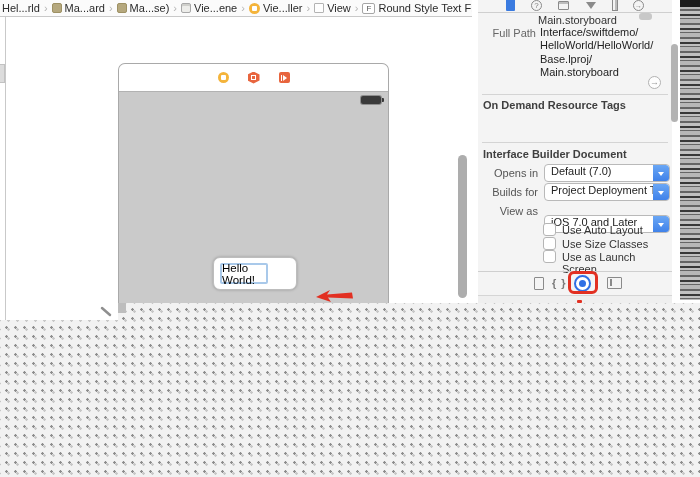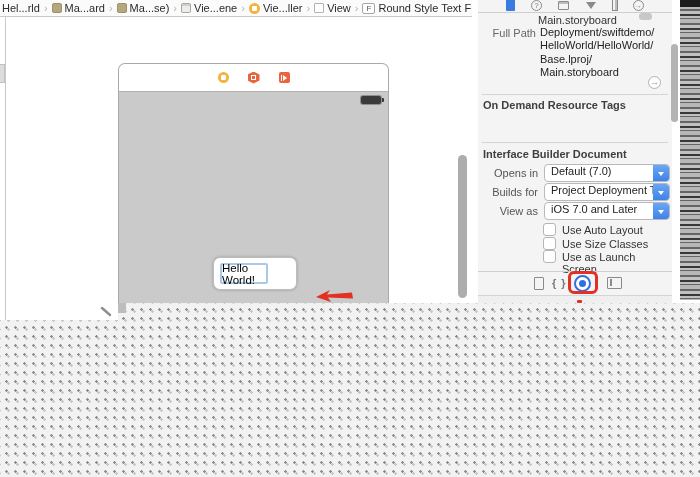--- a/index.html
+++ b/index.html
@@ -102,21 +102,21 @@
   .sep1 { top:94px; } .sep2 { top:142px; }
   .section-hdr { position:absolute; left:5px; font-weight:bold; color:#3f3f3f; }
   .hdr1 { top:99px; } .hdr2 { top:148px; }
   .tags-input { position:absolute; left:5px; top:116px; width:183px; height:17px; background:#fff;
     border:1px solid #c6c6c6; border-radius:3px; padding:2px 4px; color:#b9b9b9; }
 
   .row-label { position:absolute; left:0; width:60px; text-align:right; color:#555; }
   .rl1 { top:167px; } .rl2 { top:186px; } .rl3 { top:205px; }
   .popup { position:absolute; left:66px; width:126px; height:18px; background:#fff;
     border:1px solid #b9b9b9; border-radius:4px; display:flex; overflow:hidden; }
-  .pp1 { top:164px; } .pp2 { top:183px; } .pp3 { top:202px; }
+  .pp1 { top:164px; } .pp2 { top:183px; } .pp3 { top:215px; }
   .popup .val { flex:1; padding-left:6px; color:#222; white-space:nowrap; overflow:hidden; }
   .popup .btn { width:16px; height:18px; background:linear-gradient(#6aa7f5,#3a7de8); border-radius:0 3px 3px 0;
     display:flex; align-items:center; justify-content:center; }
   .popup .btn i { width:0; height:0; border-left:3.5px solid transparent; border-right:3.5px solid transparent;
     border-top:4.5px solid #fff; }
 
   .chk { position:absolute; left:65px; width:13px; height:13px; background:#fff; border:1px solid #b5b5b5;
     border-radius:3px; }
   .ck1 { top:223px; } .ck2 { top:237px; } .ck3 { top:250px; }
   .chk-label { position:absolute; left:84px; color:#333; }
@@ -250,21 +250,21 @@
       <span class="tab-ic t-conn">
           <span>→</span>
         </span>
     </div>
 
     <div class="filename">Main.storyboard</div>
     <div class="thumb-frag"></div>
 
     <div class="fp-label">Full Path</div>
     <div class="fp-value">
-      <div>Deployment/swiftdemo/</div>
+      <div>Interface/swiftdemo/</div>
       <div>HelloWorld/HelloWorld/</div>
       <div>Base.lproj/</div>
       <div>Main.storyboard</div>
     </div>
     <div class="fp-arrow">→</div>
 
     <div class="sep sep1"></div>
     <div class="section-hdr hdr1">On Demand Resource Tags</div>
 
     <div class="sep sep2"></div>

